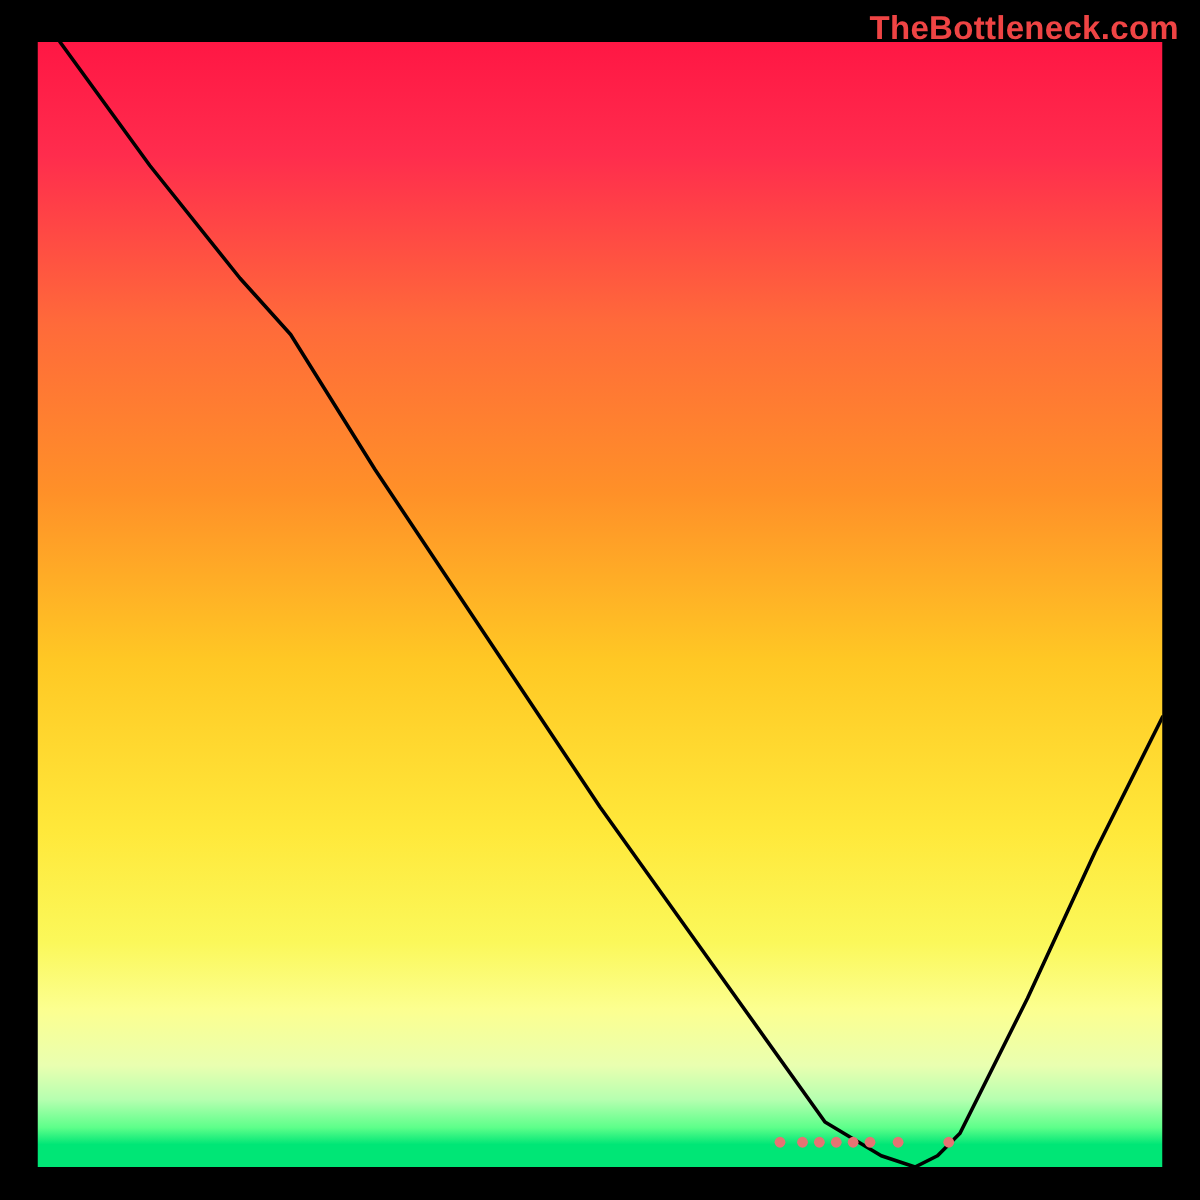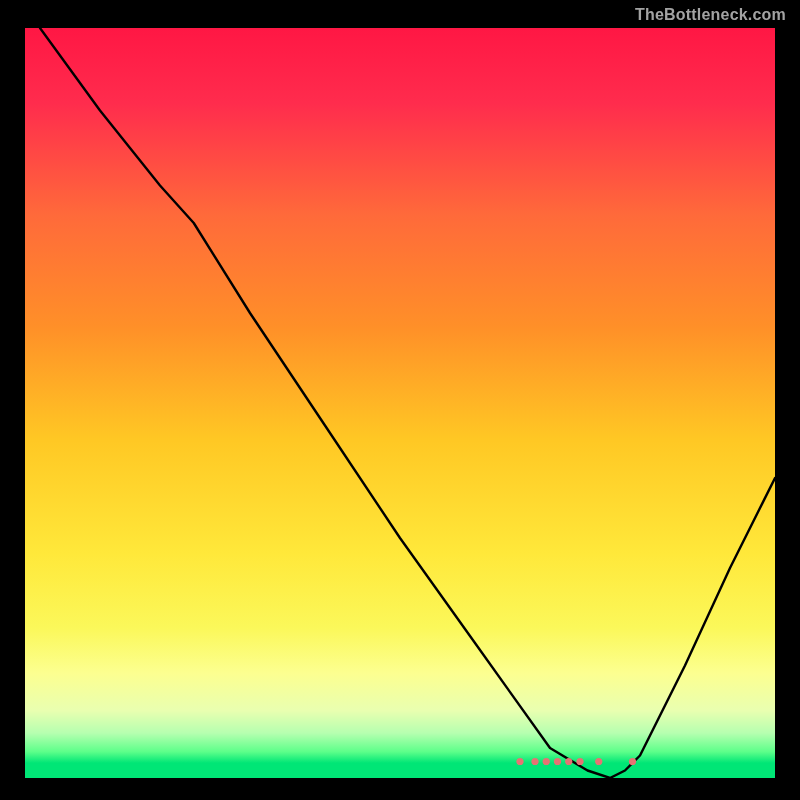--- a/index.html
+++ b/index.html
@@ -14,22 +14,22 @@
   .outer {
     width: 800px;
     height: 800px;
     background: #000;
     position: relative;
   }
   .watermark {
     position: absolute;
     top: 6px;
     right: 14px;
-    color: #a3a3a3;
-    font-size: 16px;
+    color: #ef4444;
+    font-size: 22px;
     font-weight: 600;
     letter-spacing: 0.2px;
   }
   .chart-wrap {
     position: absolute;
     left: 25px;
     top: 28px;
     width: 750px;
     height: 750px;
   }

